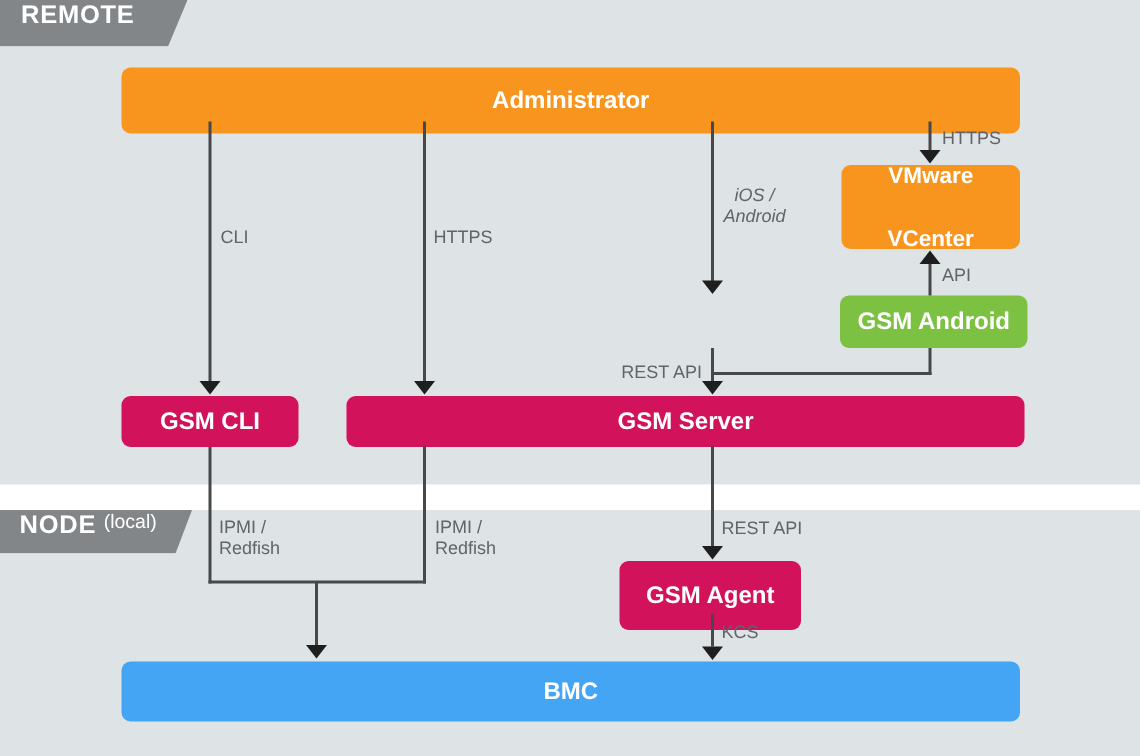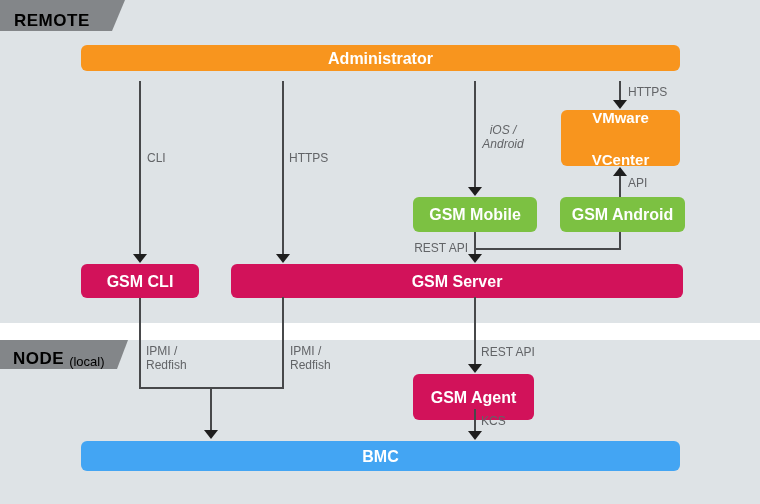--- a/index.html
+++ b/index.html
@@ -1,19 +1,19 @@
 <!DOCTYPE html>
 <html><head>
 <meta charset="utf-8">
 <style>
   html,body{margin:0;padding:0;}
   body{font-family:"Liberation Sans", sans-serif;}
   #stage{position:relative;width:760px;height:504px;background:#DEE3E6;overflow:hidden;}
   .divider{position:absolute;left:0;width:760px;background:#FFFFFF;}
-  .badge{position:absolute;background:#838689;color:#000000;display:flex;align-items:flex-end;}
+  .badge{position:absolute;background:#838689;color:#ffffff;display:flex;align-items:flex-start;}
   .badge .big{font-weight:bold;font-size:17px;letter-spacing:.5px;}
   .badge .small{font-size:13px;font-weight:normal;margin-left:5px;}
   .box{position:absolute;border-radius:6px;color:#fff;font-weight:bold;font-size:16px;
        display:flex;flex-direction:column;align-items:center;justify-content:center;
        text-align:center;line-height:19px;}
   .vline{position:absolute;width:2px;background:#47484A;}
   .hline{position:absolute;height:2px;background:#47484A;}
   .arr-d{position:absolute;width:0;height:0;border-left:7px solid transparent;
          border-right:7px solid transparent;border-top:9px solid #1E1E1E;}
   .arr-u{position:absolute;width:0;height:0;border-left:7px solid transparent;
@@ -30,50 +30,47 @@
   <div class="divider" style="top:323px;height:17px;"></div>
 
   <div class="badge" style="left:0;top:0;width:125px;height:31px;padding-left:14px;box-sizing:border-box;clip-path:polygon(0 0,125px 0,112px 100%,0 100%);">
     <span class="big">REMOTE</span>
   </div>
   <div class="badge" style="left:0;top:340px;width:128px;height:29px;padding-left:13px;box-sizing:border-box;clip-path:polygon(0 0,128px 0,117px 100%,0 100%);">
     <span class="big">NODE</span>
     <span class="small">(local)</span>
   </div>
 
-  <div class="box" style="left: 81px; top: 45px; width: 599px; height: 26px; background: rgb(248, 149, 30);">
+  <div class="box" style="left: 81px; top: 45px; width: 599px; height: 44px; background: rgb(248, 149, 30);">
     <span>Administrator</span>
   </div>
 
   <div class="box" style="left: 561px; top: 110px; width: 119px; height: 56px; font-size: 15px; background: rgb(248, 149, 30); gap: 23px;">
     <span>VMware</span>
     <span>VCenter</span>
   </div>
 
-  <div class="box" style="left: 413px; top: 197px; width: 124px; height: 35px; background: rgb(124, 193, 66);">
-    <span>GSM Mobile</span>
-  </div>
 
   <div class="box" style="left: 560px; top: 197px; width: 125px; height: 35px; background: rgb(124, 193, 66);">
     <span>GSM Android</span>
   </div>
 
   <div class="box" style="left: 81px; top: 264px; width: 118px; height: 34px; background: rgb(210, 18, 90);">
     <span>GSM CLI</span>
   </div>
 
   <div class="box" style="left: 231px; top: 264px; width: 452px; height: 34px; background: rgb(210, 18, 90);">
     <span>GSM Server</span>
   </div>
 
   <div class="box" style="left: 413px; top: 374px; width: 121px; height: 46px; background: rgb(210, 18, 90);">
     <span>GSM Agent</span>
   </div>
 
-  <div class="box" style="left: 81px; top: 441px; width: 599px; height: 30px; background: rgb(67, 165, 243);">
+  <div class="box" style="left: 81px; top: 441px; width: 599px; height: 40px; background: rgb(67, 165, 243);">
     <span>BMC</span>
   </div>
 
   <div class="vline" style="left:139px;top:81px;height:174px;"></div>
   <div class="arr-d" style="left:133px;top:254px;"></div>
 
   <div class="vline" style="left:282px;top:81px;height:174px;"></div>
   <div class="arr-d" style="left:276px;top:254px;"></div>
 
   <div class="vline" style="left:474px;top:81px;height:107px;"></div>

